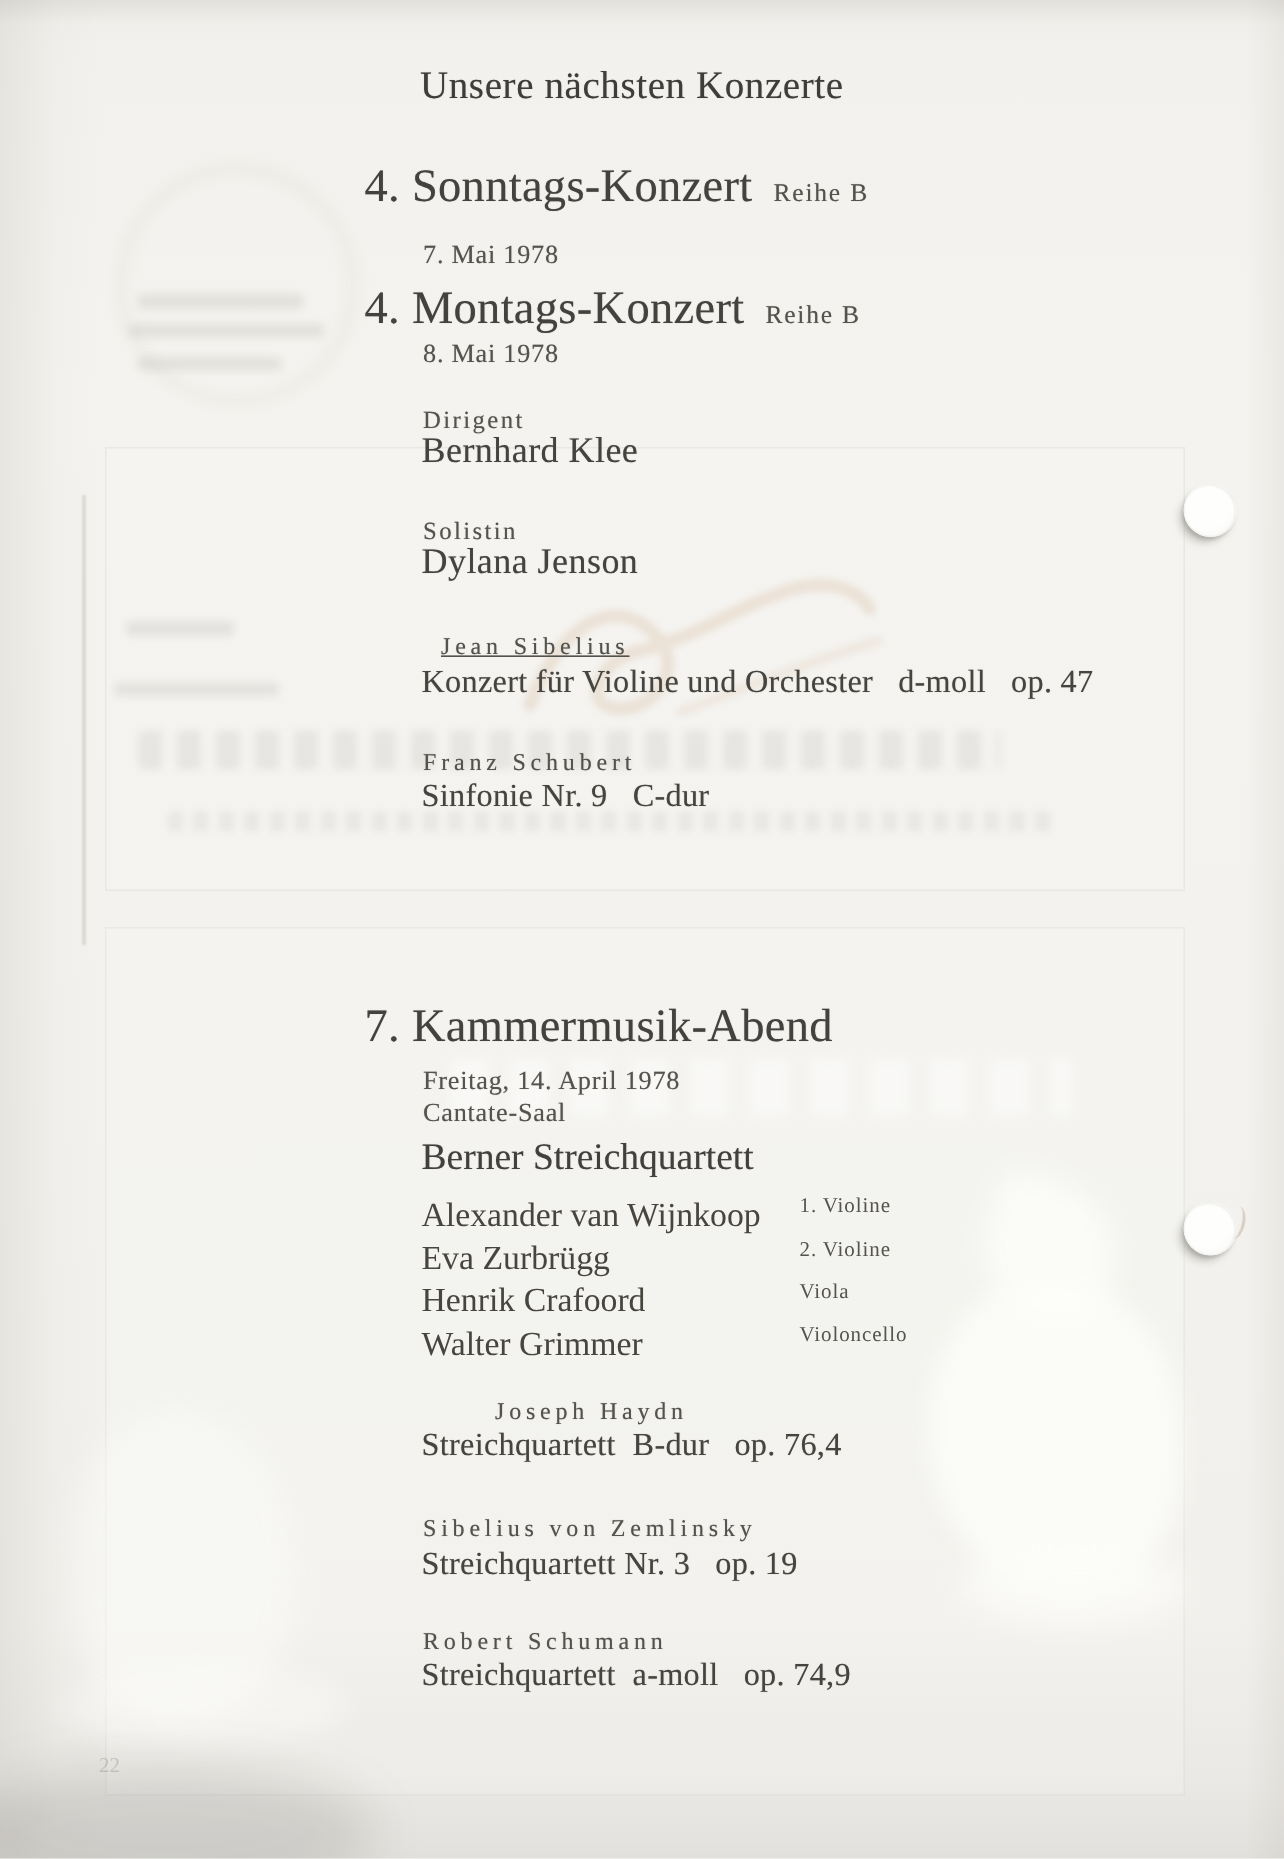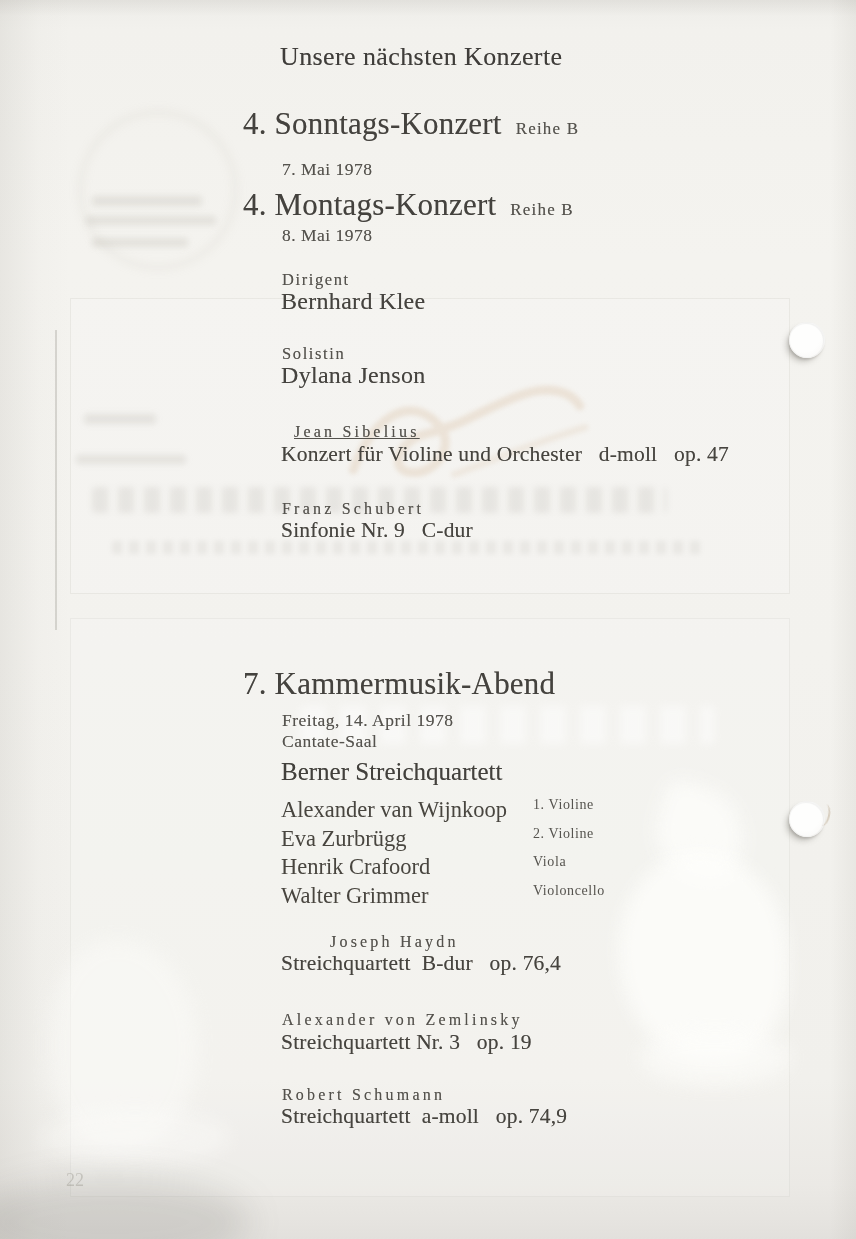--- a/index.html
+++ b/index.html
@@ -83,21 +83,21 @@
   .ch-h{left:243px;top:666px;}
   .ch-d{left:282px;top:710px;} .ch-v{left:282px;top:731px;}
   .ensemble{left:281px;top:758px;font-size:25px;color:#42403c;}
   .members{position:absolute;left:281px;top:797px;}
   .member-row{display:flex;align-items:flex-start;height:28.5px;}
   .member-name{width:252px;font-size:22.5px;color:#48453f;white-space:pre;}
   .member-instr{font-size:14px;color:#55534e;letter-spacing:0.6px;white-space:pre;}
   .g1c{left:282px;top:933px;margin-left:48px;} .g1w{left:281px;top:951px;}
   .g2c{left:282px;top:1011px;} .g2w{left:281px;top:1030px;}
   .g3c{left:282px;top:1086px;} .g3w{left:281px;top:1104px;}
-  .pagenum{left:66px;top:1170px;font-size:18px;color:rgba(125,122,114,0.30);text-shadow:none;}
+  .pagenum{left:66px;top:1170px;font-size:14px;color:rgba(125,122,114,0.30);text-shadow:none;}
 </style>
 </head>
 <body>
 
 <div class="page">
 
   <div class="st st-box st-box1"></div>
   <div class="st st-box st-box2"></div>
   <div class="st st-vline"></div>
   <div class="st st-circle"></div>
@@ -175,21 +175,21 @@
     </div>
     <div class="member-row">
       <span class="member-name">Walter Grimmer</span>
       <span class="member-instr">Violoncello</span>
     </div>
   </div>
 
   <div class="txt composer g1c">Joseph Haydn</div>
   <div class="txt work g1w">Streichquartett  B-dur   op. 76,4</div>
 
-  <div class="txt composer g2c">Alexander von Zemlinsky</div>
+  <div class="txt composer g2c">Sibelius von Zemlinsky</div>
   <div class="txt work g2w">Streichquartett Nr. 3   op. 19</div>
 
   <div class="txt composer g3c">Robert Schumann</div>
   <div class="txt work g3w">Streichquartett  a-moll   op. 74,9</div>
 
   <div class="txt pagenum">22</div>
 
   <div class="hole hole-1"></div>
   <div class="hole hole-2"></div>
 

